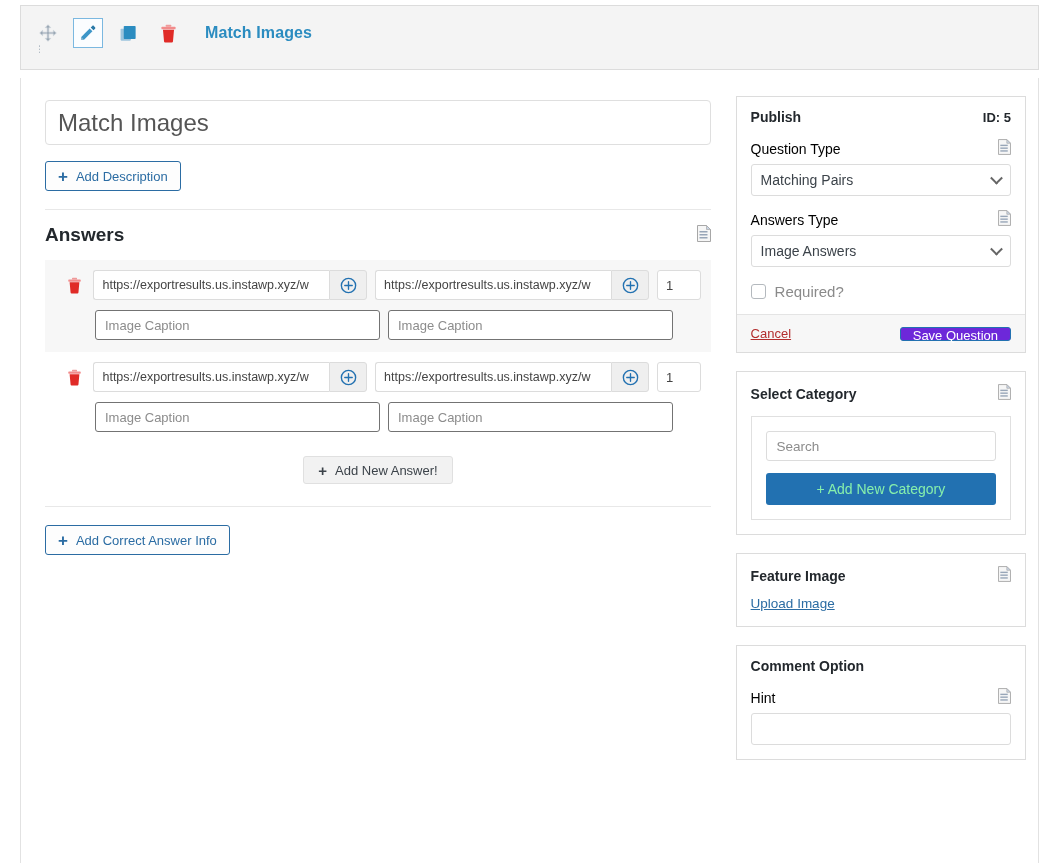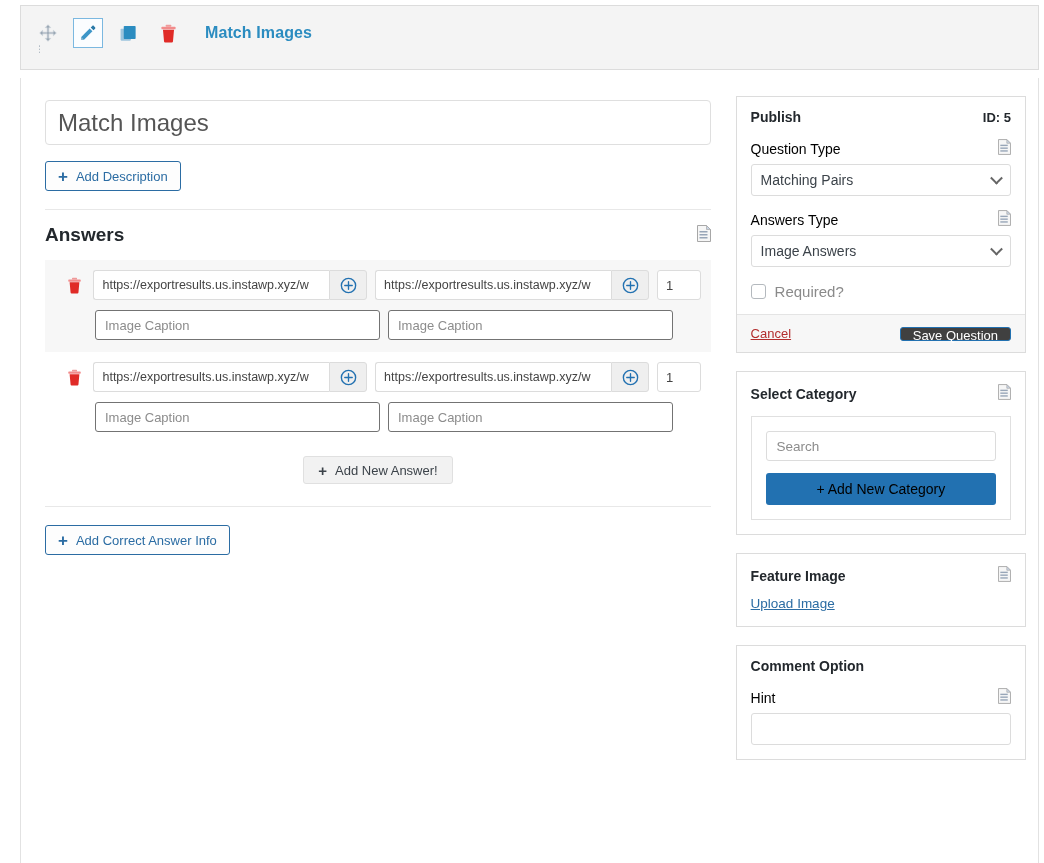--- a/index.html
+++ b/index.html
@@ -270,21 +270,21 @@
     padding: 11px 14px;
     display: flex; align-items: center; justify-content: space-between;
   }
   .cancel-link {
     color: #b32d2e;
     font-size: 13px;
     text-decoration: underline;
     cursor: pointer;
   }
   .btn-primary {
-    background: #404040;
+    background: #6d28d9;
     color: #fff;
     border: 1px solid #2271b1;
     border-radius: 3px;
     height: 14px;
     padding: 0 12px;
     font-size: 13px;
     cursor: pointer;
     font-family: "Liberation Sans", sans-serif;
   }
 
@@ -301,21 +301,21 @@
     font-size: 13.5px;
     color: #444;
     outline: none;
     background: #fff;
     font-family: "Liberation Sans", sans-serif;
   }
   .btn-wide-primary {
     width: 100%;
     margin-top: 12px;
     background: #2271b1;
-    color: #000000;
+    color: #86efac;
     border: none;
     border-radius: 3px;
     height: 32px;
     font-size: 14px;
     cursor: pointer;
     font-family: "Liberation Sans", sans-serif;
   }
   .upload-link {
     display: inline-block;
     margin-top: 10px;

